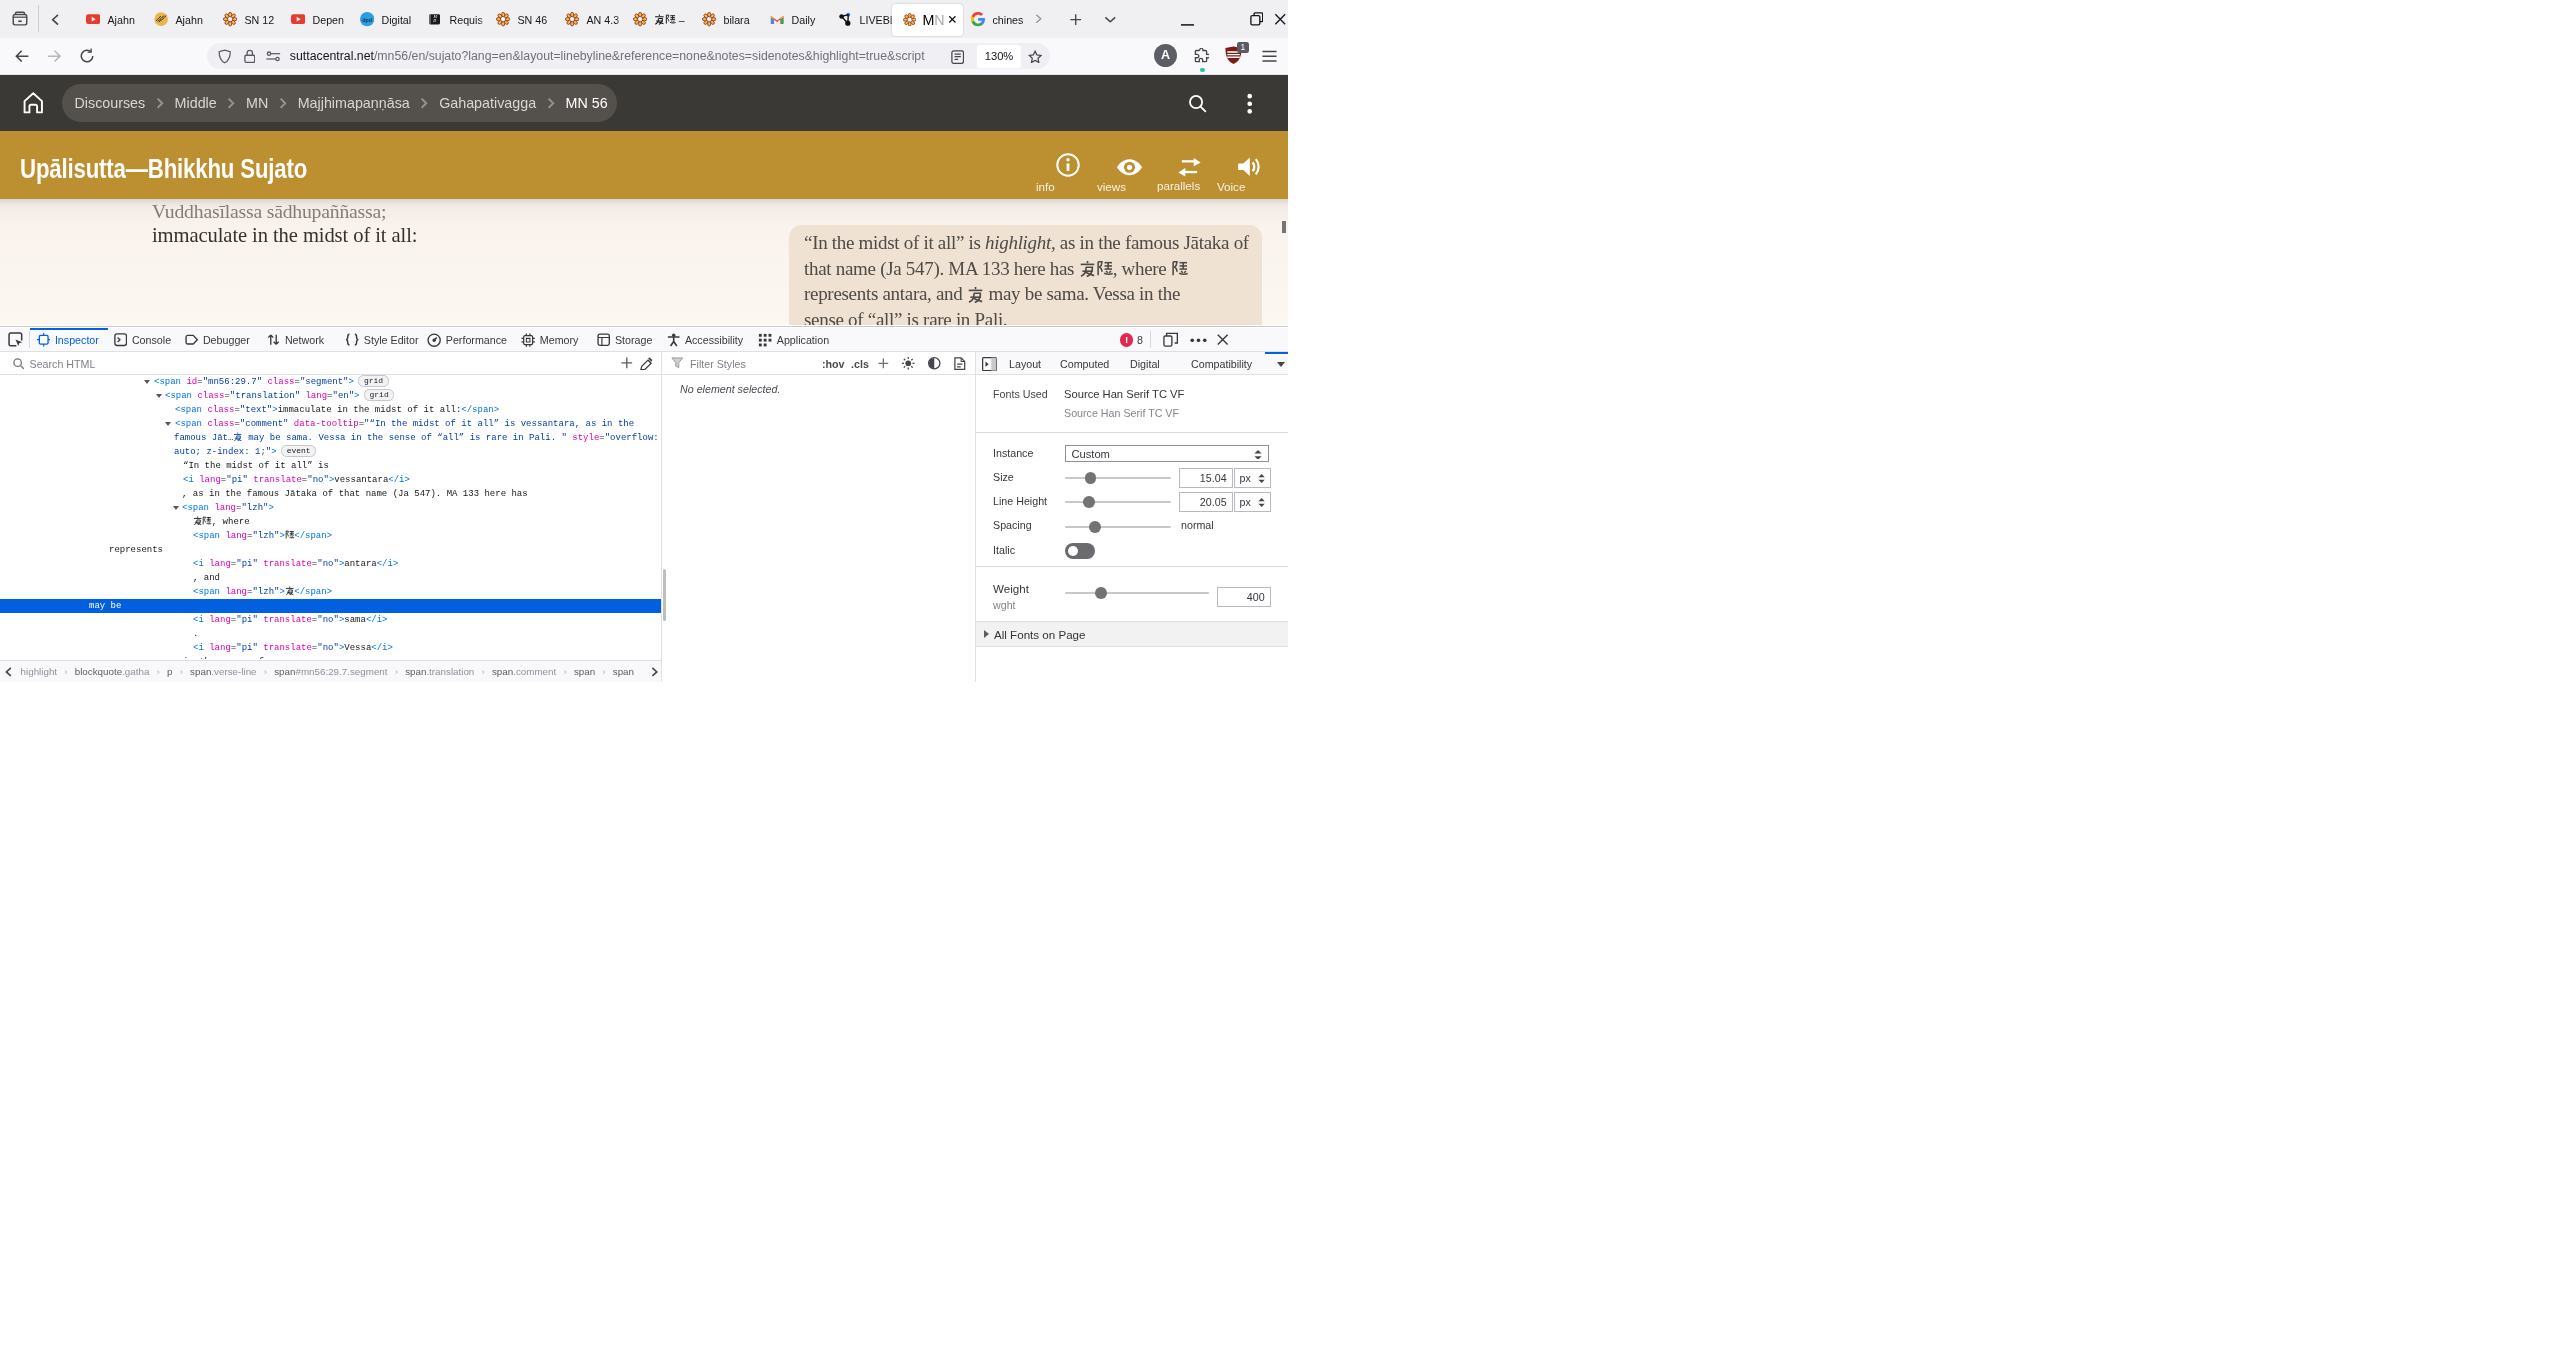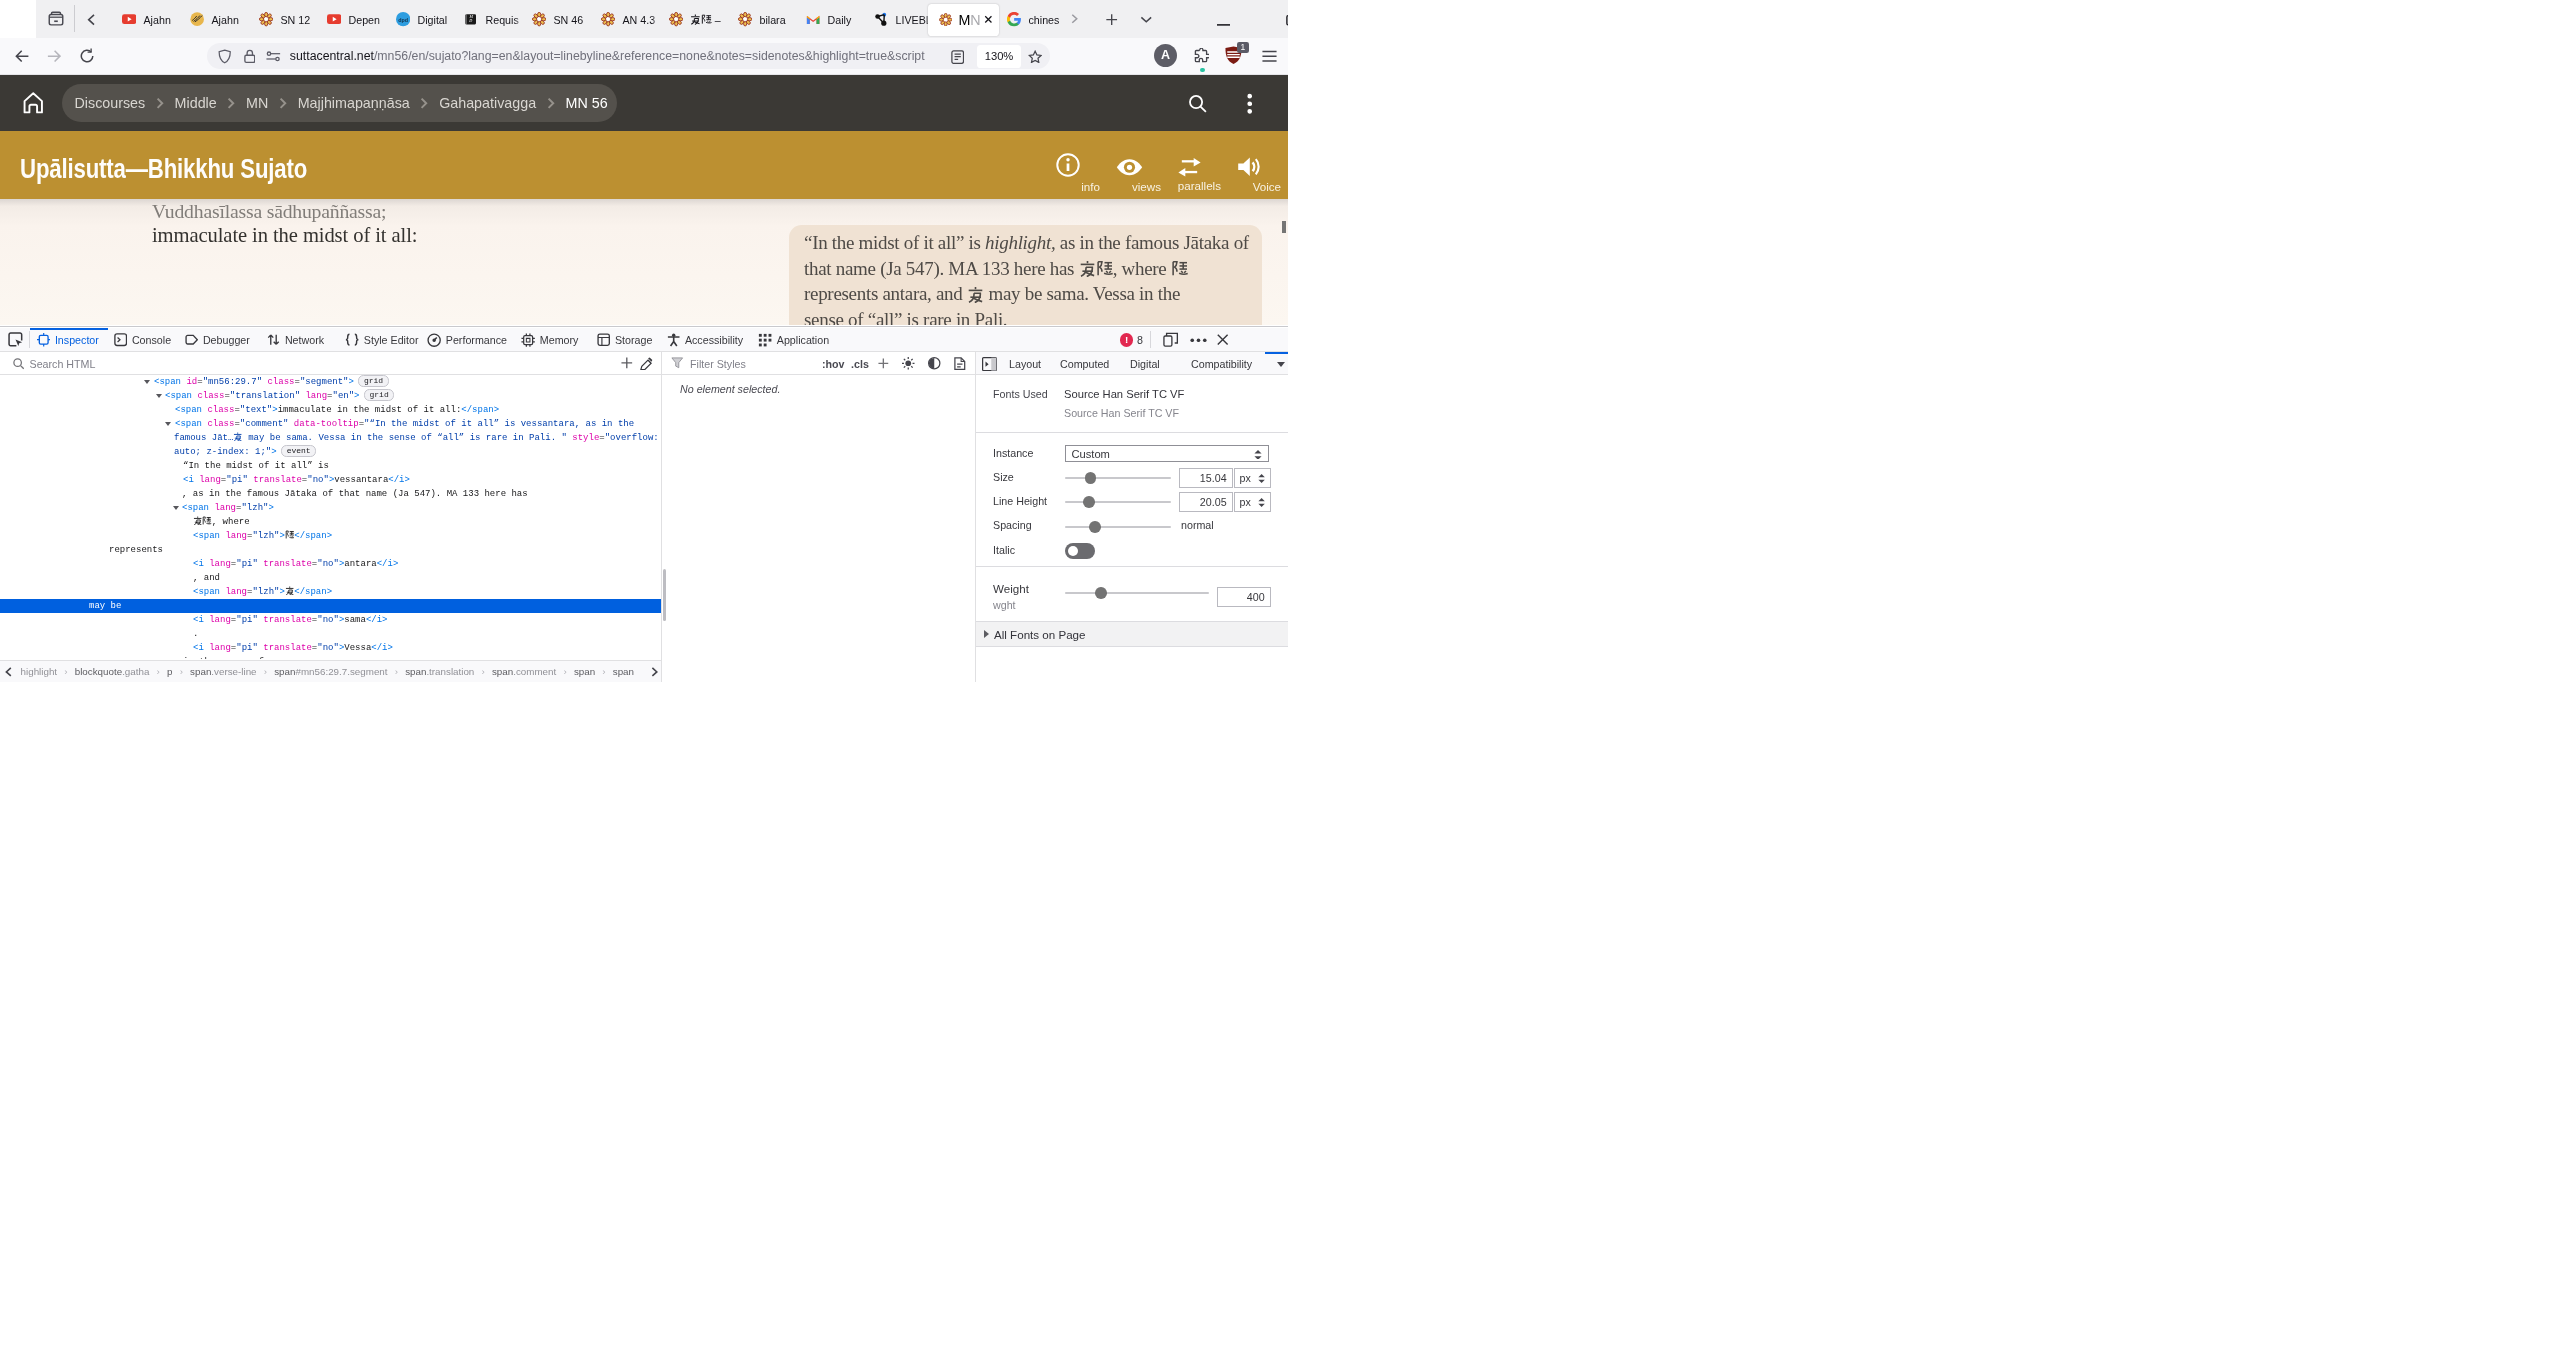--- a/index.html
+++ b/index.html
@@ -1,41 +1,41 @@
 <!DOCTYPE html>
 <html style="font-size:14.3px"><head>
 <meta charset="utf-8">
 <style>
   * { margin:0; padding:0; box-sizing:border-box; }
   html,body { width:1288px; height:682px; overflow:hidden; }
   body { font-family:"Liberation Sans", sans-serif; position:relative; background:#fff; }
   .abs { position:absolute; }
 
   
-  #tabbar { left:0; top:0; width:1288px; height:38px; background:#f0f0f2;margin-left:36px; }
+  #tabbar { left:0; top:0; width:1288px; height:38px; background:#f0f0f2; }
   .tab { position:absolute; top:3.6px; height:32px; width:65px; border-radius:3.6px; display:flex; align-items:center; overflow:hidden; }
   .tab .fav { width:14.3px; height:14.3px; margin-left:8px; flex:none; }
   .tab .ttl { font-size:10.7px; color:#15141a; margin-left:7.2px; white-space:nowrap; -webkit-mask-image:linear-gradient(90deg,#000 30px,transparent 39px); mask-image:linear-gradient(90deg,#000 30px,transparent 39px); }
   #activetab { position:absolute; left:892px; top:3.6px; width:71px; height:32px; background:#fff; border-radius:3.6px; box-shadow:0 0 1.8px rgba(0,0,0,.25); display:flex; align-items:center; }
   .winbtn { position:absolute; top:10.7px; color:#15141a; font-size:12.5px; }
 
   
   #navbar { left:0; top:38px; width:1288px; height:37px; background:#f9f9fb; border-bottom:0.9px solid #e5e5e8; }
   #urlbox { position:absolute; left:207px; top:5.4px; width:843px; height:26px; background:#f0f0f4; border-radius:13.4px; display:flex; align-items:center; }
   .navic { position:absolute; top:6.3px; }
 
   
   #scbar { left:0; top:75px; width:1288px; height:56px; background:#3b3935; }
   #scpill { position:absolute; left:62px; top:9px; height:38px; background:#54514c; border-radius:19.7px; display:inline-flex; align-items:center; color:#d9d6d1; font-size:14.3px; white-space:nowrap; padding-right:9.8px; }
   #scpill .sep { margin:0 10.7px; flex:none; }
 
   
   #goldbar { left:0; top:131px; width:1288px; height:68px; background:#bc9031; color:#fff; }
   #goldbar h1 { font-size:28px; font-weight:700; letter-spacing:-0.2px; position:absolute; left:19.7px; top:21.5px; color:#fefdfb; transform:scaleX(.793); transform-origin:left; white-space:nowrap; }
-  .gicon { position:absolute; top:22.4px; width:64px; text-align:right; color:#fff; }
+  .gicon { position:absolute; top:22.4px; width:64px; text-align:left; color:#fff; }
   .gicon svg { display:block; margin:0 auto; }
   .gicon .lbl { font-size:11.6px; margin-top:2.7px; color:#f8f2e3; }
 
   
   #content { left:0; top:199px; width:1288px; height:126px; background:linear-gradient(#dcd6d2 0, #f3ece6 7.2px, #faf3ed 27px, #fcf7f1 126px); overflow:hidden; }
   #pali { position:absolute; left:152px; top:201px; font-family:"Liberation Serif",serif; font-size:19.7px; letter-spacing:-0.2px; color:#817d79; }
   #trans { position:absolute; left:152px; top:225px; font-family:"Liberation Serif",serif; font-size:20.6px; letter-spacing:-0.1px; color:#34322f; }
   #combox { position:absolute; left:789px; top:26px; width:473px; height:116px; background:#f0e2d3; border-radius:12.5px; padding:5.4px 0 0 15px; font-family:"Liberation Serif",serif; font-size:19px; letter-spacing:-0.3px; line-height:25.4px; color:#4e4a46; white-space:nowrap; }
 
   .hz21 { width:17px; height:17px; vertical-align:-2.7px; }

